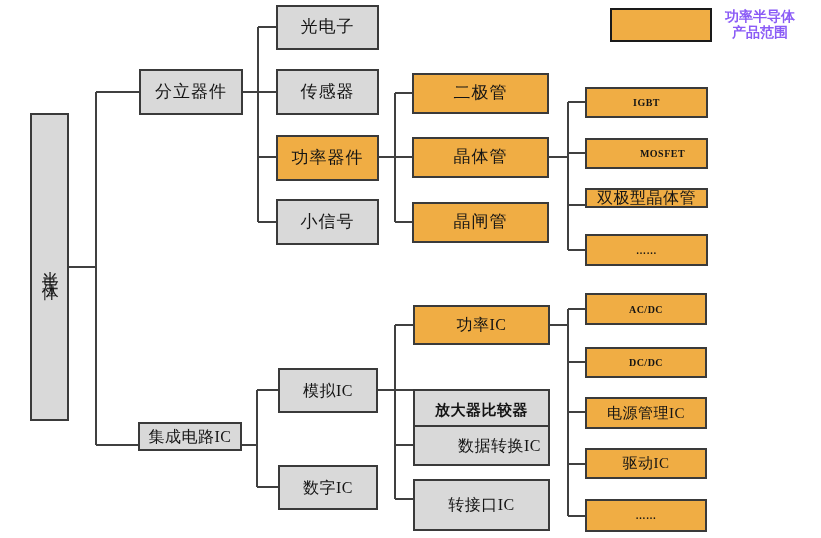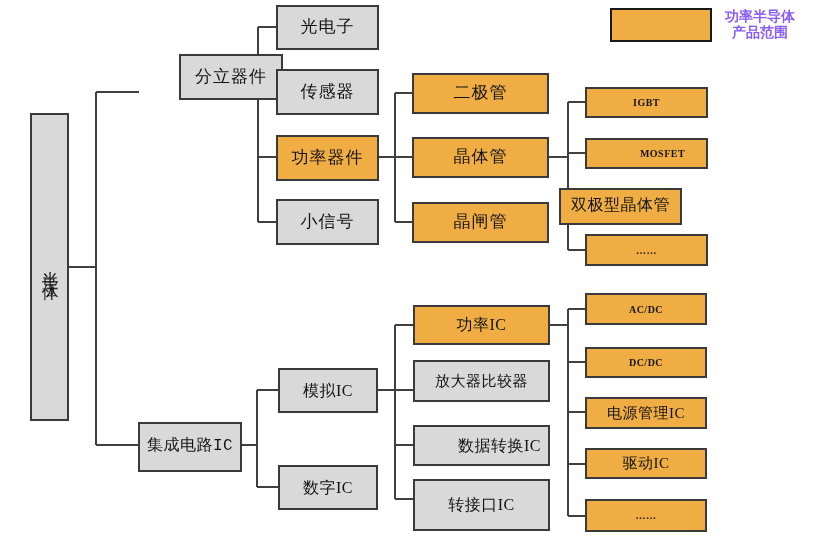--- a/index.html
+++ b/index.html
@@ -60,24 +60,24 @@
       M549 157 H568 M568 102 V250 M568 102 H585 M568 153 H585 M568 205 H585 M568 250 H585
       M241 445 H257 M257 390 V487 M257 390 H278 M257 487 H278
       M378 390 H395 M395 325 V499 M395 325 H413 M395 390 H413 M395 445 H413 M395 499 H413
       M550 325 H568 M568 309 V516 M568 309 H585 M568 362 H585 M568 412 H585 M568 464 H585 M568 516 H585"></path>
   </svg>
 
   <div class="node gray vertical" style="left:30px;top:113px;width:39px;height:308px;">
     <span>半导体</span>
   </div>
 
-  <div class="node gray" style="left:139px;top:54px;width:104px;height:46px;margin-left:40px;">
+  <div class="node gray" style="left:139px;top:69px;width:104px;height:46px;">
     <span>分立器件</span>
   </div>
-  <div class="node gray sm" style="left:138px;top:422px;width:104px;height:50px;font-family:Liberation Mono, monospace;">
+  <div class="node gray sm" style="left:138px;top:422px;width:104px;height:29px;">
     <span>集成电路IC</span>
   </div>
 
   <div class="node gray" style="left:276px;top:5px;width:103px;height:45px;">
     <span>光电子</span>
   </div>
   <div class="node gray" style="left:276px;top:69px;width:103px;height:46px;">
     <span>传感器</span>
   </div>
   <div class="node orange" style="left:276px;top:135px;width:103px;height:46px;">
@@ -96,38 +96,38 @@
   <div class="node orange" style="left:412px;top:202px;width:137px;height:41px;">
     <span>晶闸管</span>
   </div>
 
   <div class="node orange latin" style="left:585px;top:87px;width:123px;height:31px;">
     <span>IGBT</span>
   </div>
   <div class="node orange latin" style="left:585px;top:138px;width:123px;height:31px;padding-left:32px;">
     <span>MOSFET</span>
   </div>
-  <div class="node orange sm" style="left:559px;top:188px;width:123px;height:37px;font-family:Liberation Mono, monospace;">
+  <div class="node orange sm" style="left:585px;top:188px;width:123px;height:20px;">
     <span>双极型晶体管</span>
   </div>
   <div class="node orange latin" style="left:585px;top:234px;width:123px;height:32px;">
     <span>……</span>
   </div>
 
   <div class="node gray sm" style="left:278px;top:368px;width:100px;height:45px;">
     <span>模拟IC</span>
   </div>
   <div class="node gray sm" style="left:278px;top:465px;width:100px;height:45px;">
     <span>数字IC</span>
   </div>
 
   <div class="node orange sm" style="left:413px;top:305px;width:137px;height:40px;">
     <span>功率IC</span>
   </div>
-  <div class="node gray xs" style="left:413px;top:360px;width:137px;height:42px;">
+  <div class="node gray xs" style="left:413px;top:389px;width:137px;height:42px;font-weight:bold;">
     <span>放大器比较器</span>
   </div>
   <div class="node gray sm" style="left:413px;top:425px;width:137px;height:41px;padding-left:36px;">
     <span>数据转换IC</span>
   </div>
   <div class="node gray sm" style="left:413px;top:479px;width:137px;height:52px;">
     <span>转接口IC</span>
   </div>
 
   <div class="node orange latin" style="left:585px;top:293px;width:122px;height:32px;">

